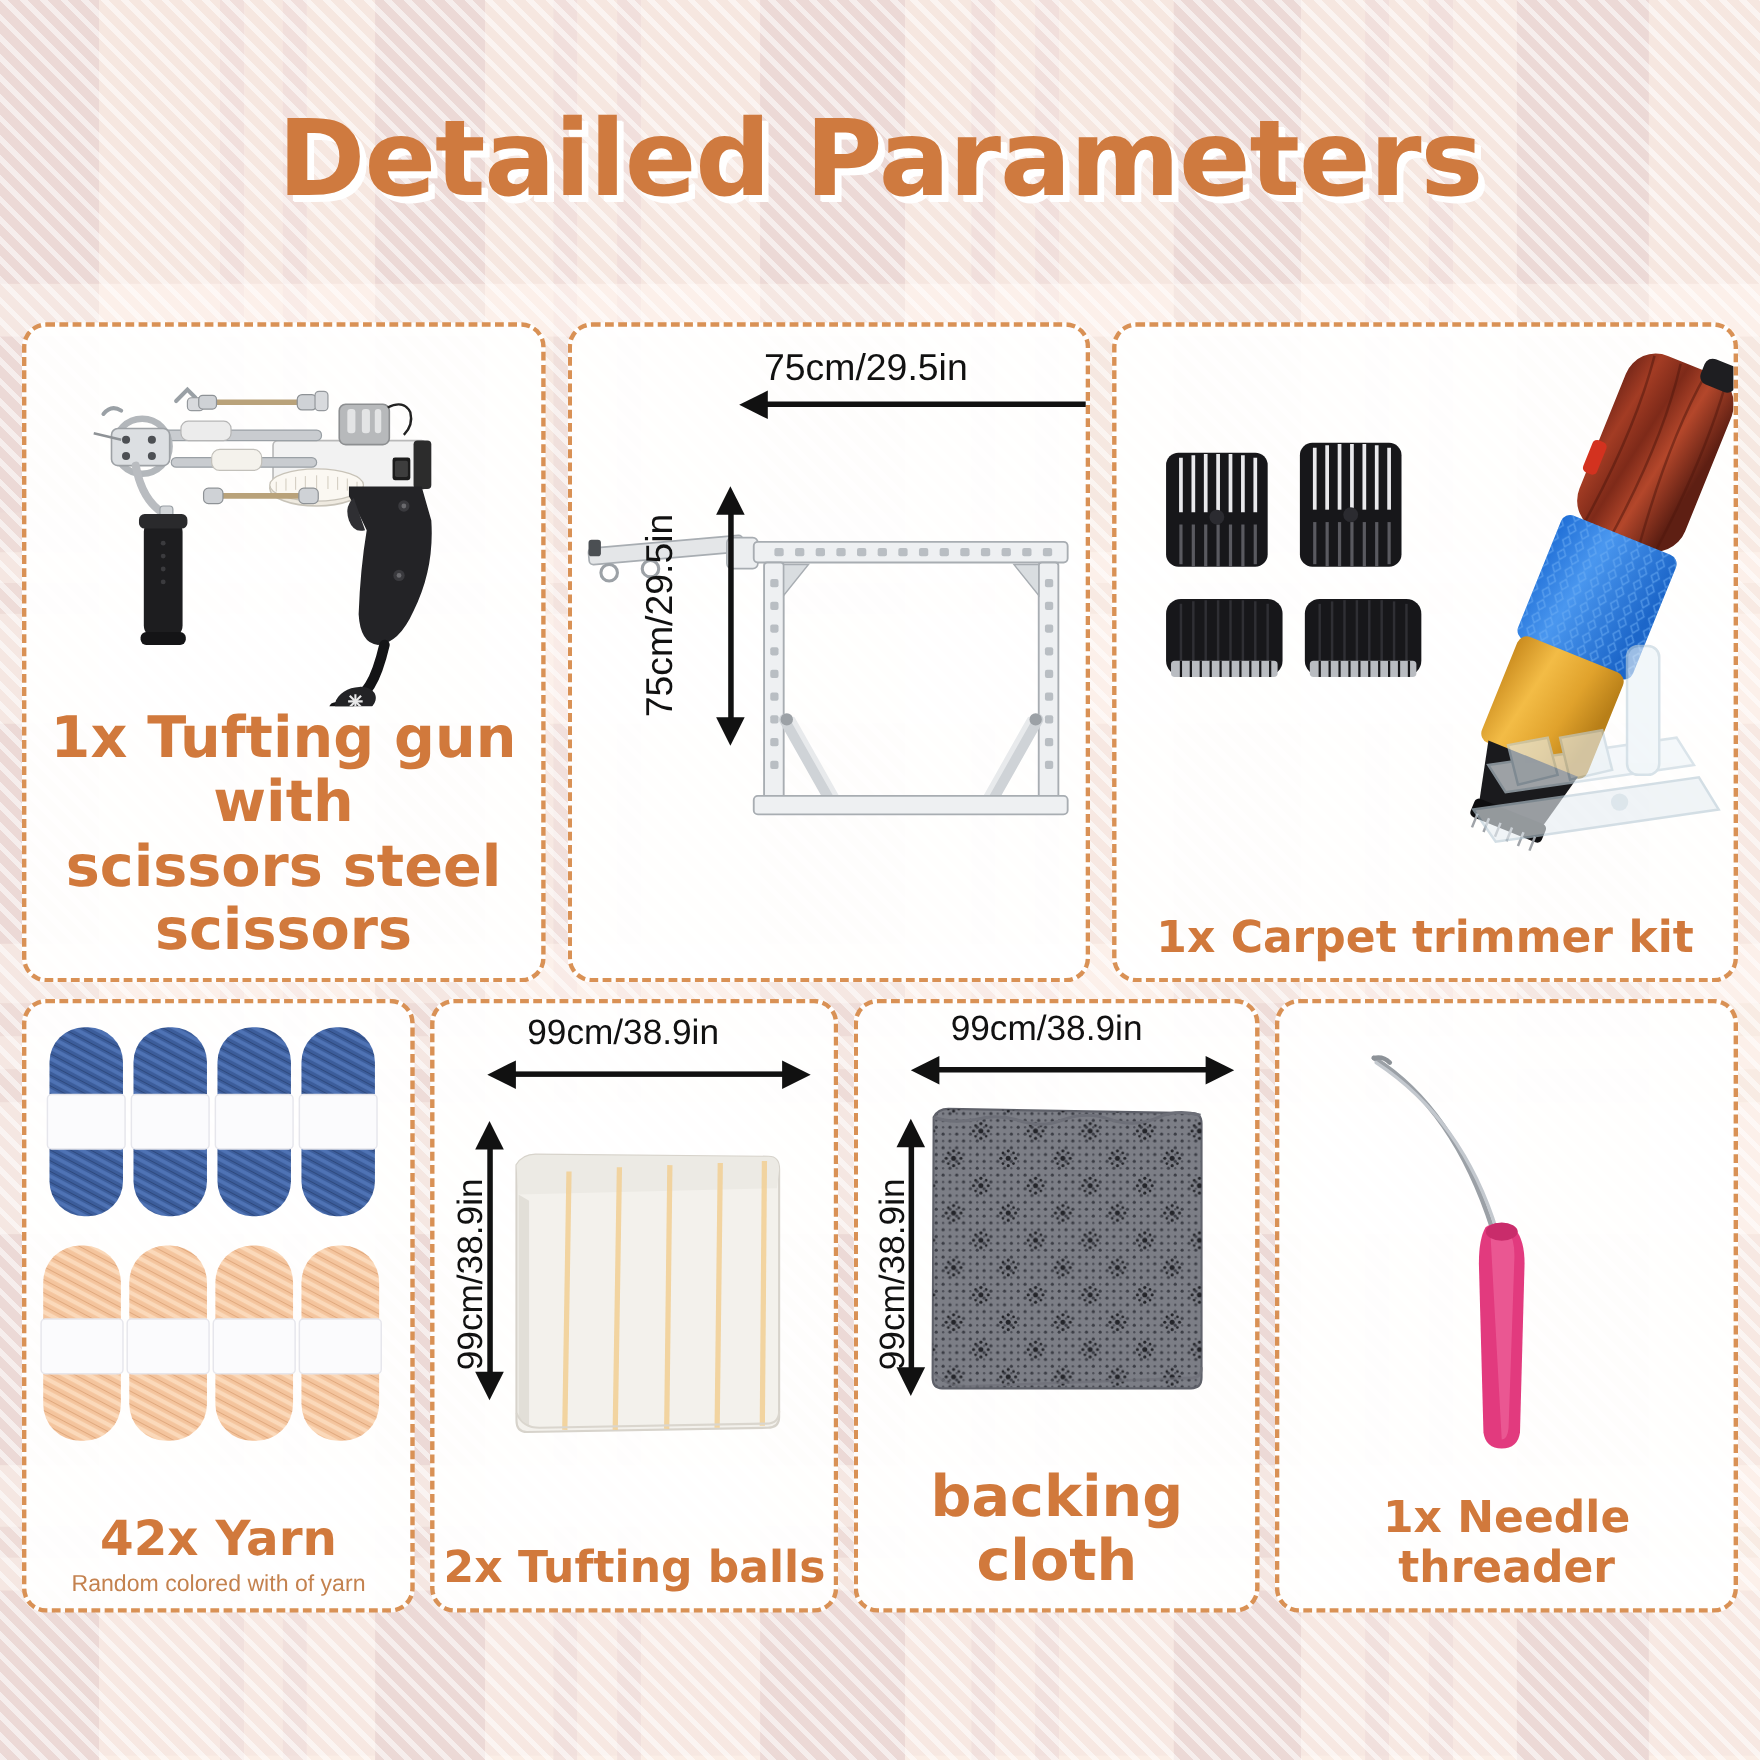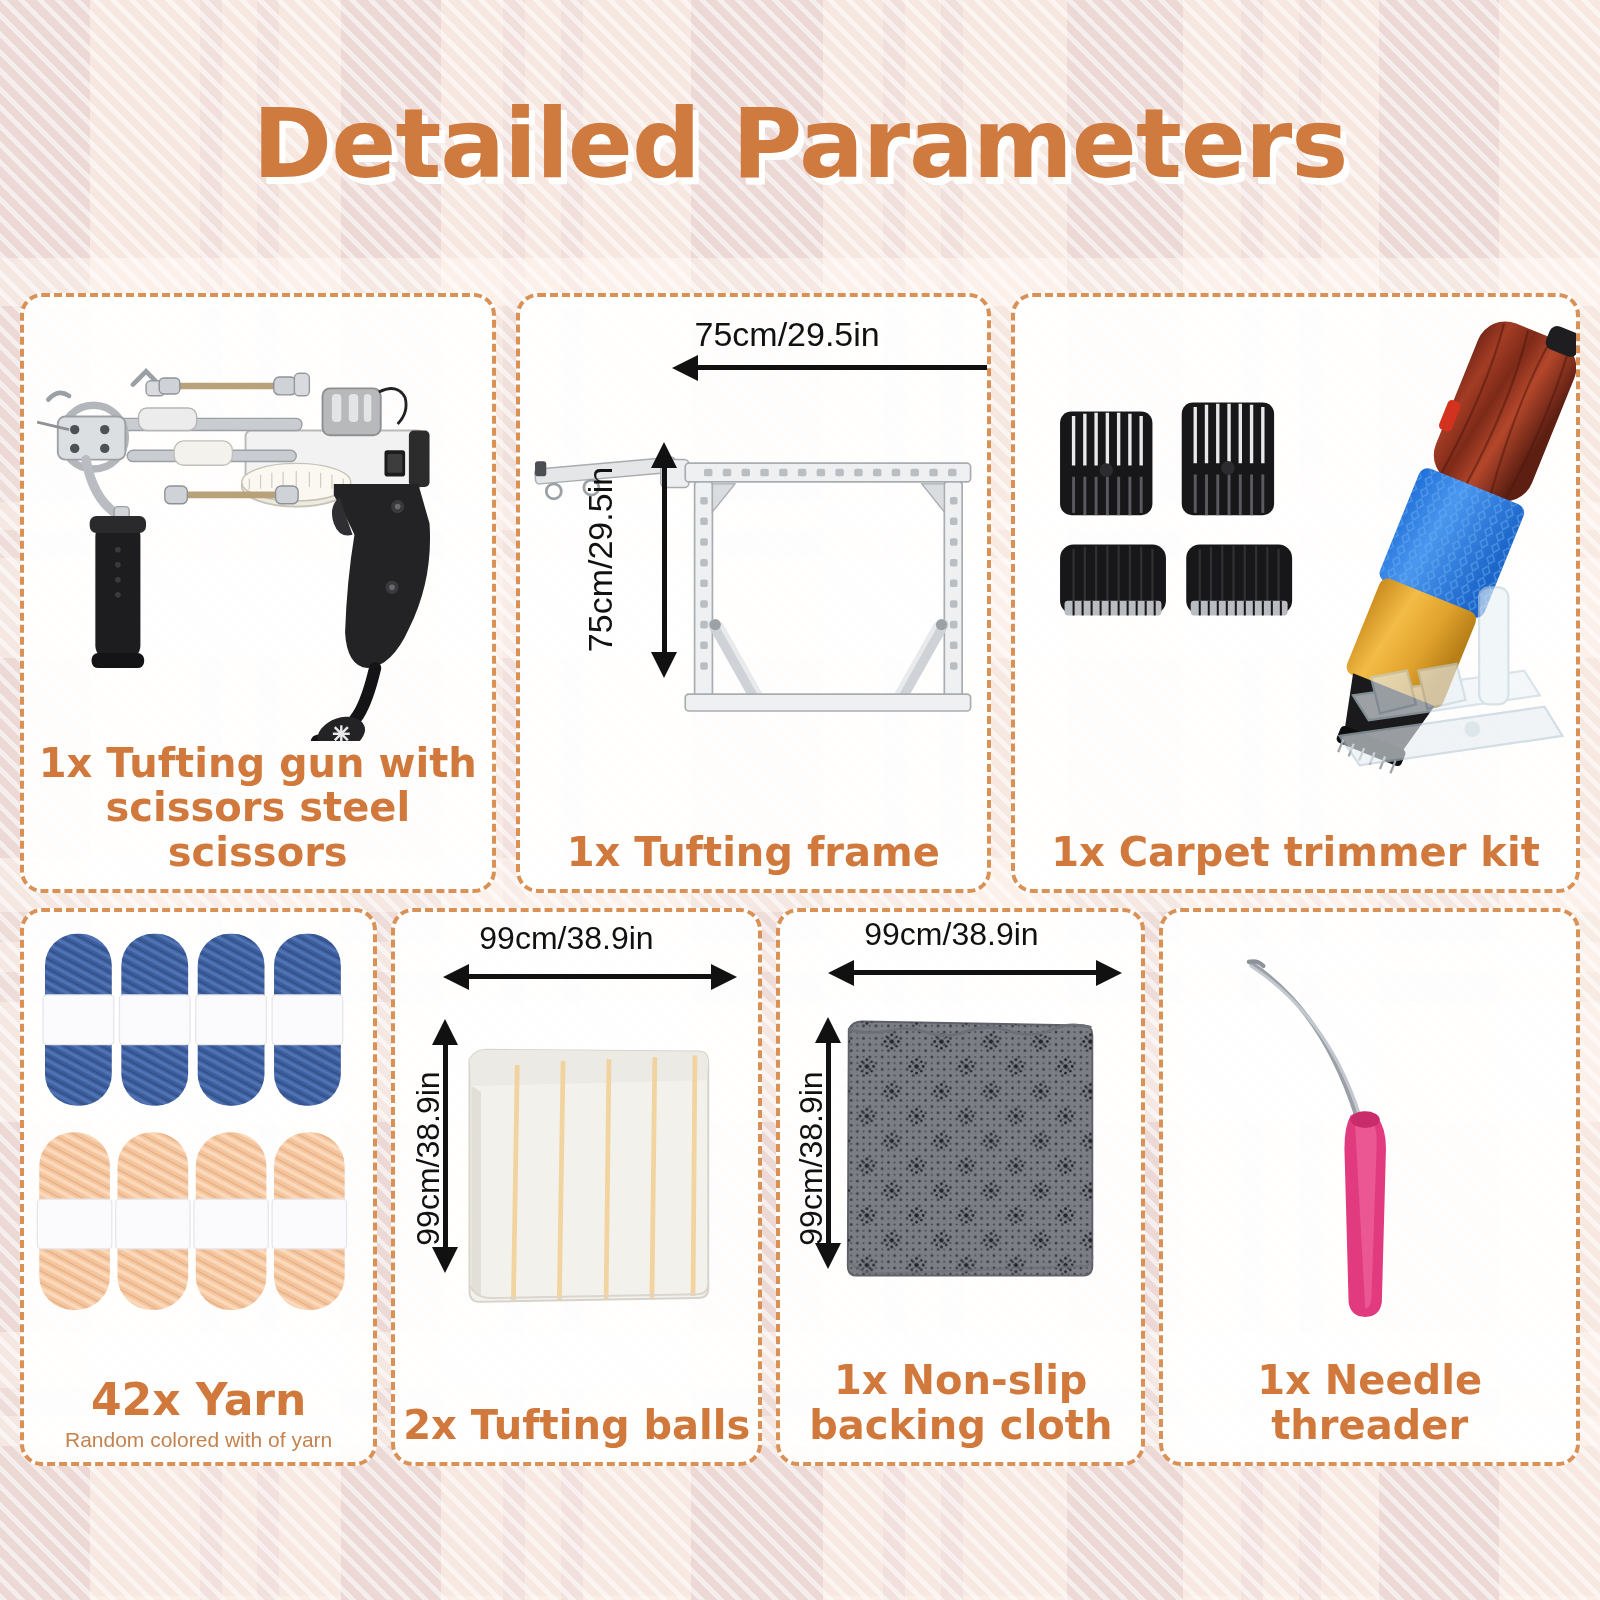--- a/index.html
+++ b/index.html
@@ -44,21 +44,21 @@
     overflow:hidden;
   }
   .card .art{flex:1 1 auto;width:100%;position:relative;}
   .card .cap{
     width:100%;text-align:center;
     color:#d1793c;font-weight:bold;
     font-family:"DejaVu Sans", sans-serif;
     line-height:1.12;
     padding-bottom:14px;
   }
-  .cap.two{font-size:40px;}
+  .cap.two{font-size:52px;}
   .cap.one{font-size:40px;}
   .cap.sm{font-size:38px;margin-top:43px;}
   .sub{
     font-size:21px;color:#c4824f;font-weight:normal;
     font-family:"Liberation Sans",sans-serif;
     padding-bottom:10px;width:100%;text-align:center;
   }
   
   .dimlabel{
     position:absolute;font-family:"Liberation Sans",sans-serif;
@@ -291,23 +291,20 @@
       <div class="dimlabel" style="left:175px;top:18px;font-size:34px;">75cm/29.5in</div>
       <div class="arrow-h" style="left:176px;top:68px;width:300px;"></div>
       <div class="ahead" style="left:152px;top:58px;border-top:13px solid transparent;border-bottom:13px solid transparent;border-right:26px solid #111;"></div>
       <div class="ahead" style="left:470px;top:58px;border-top:13px solid transparent;border-bottom:13px solid transparent;border-left:26px solid #111;"></div>
 
       <div class="dimlabel vlabel" style="left:-30px;top:243px;width:220px;text-align:center;font-size:34px;">75cm/29.5in</div>
       <div class="arrow-v" style="left:142px;top:168px;height:192px;"></div>
       <div class="ahead" style="left:131px;top:145px;border-left:13px solid transparent;border-right:13px solid transparent;border-bottom:26px solid #111;"></div>
       <div class="ahead" style="left:131px;top:355px;border-left:13px solid transparent;border-right:13px solid transparent;border-top:26px solid #111;"></div>
     </div>
-    <div class="cap one">
-      <div>1x Tufting frame</div>
-    </div>
   </div>
 
   <div class="card" style="width:596px">
     <div class="art">
       <svg viewBox="0 0 498 470" preserveAspectRatio="xMidYMid meet">
         <defs>
           <linearGradient id="wood" x1="0" y1="0" x2="1" y2="0.3">
             <stop offset="0%" stop-color="#6f2417"></stop>
             <stop offset="22%" stop-color="#a33c24"></stop>
             <stop offset="45%" stop-color="#7e2a19"></stop>
@@ -596,21 +593,20 @@
       <div class="arrow-h" style="left:72px;top:58px;width:250px;"></div>
       <div class="ahead" style="left:48px;top:48px;border-top:13px solid transparent;border-bottom:13px solid transparent;border-right:26px solid #111;"></div>
       <div class="ahead" style="left:316px;top:48px;border-top:13px solid transparent;border-bottom:13px solid transparent;border-left:26px solid #111;"></div>
 
       <div class="dimlabel vlabel" style="left:-79px;top:228px;width:220px;text-align:center;font-size:32px;">99cm/38.9in</div>
       <div class="arrow-v" style="left:46px;top:128px;height:208px;"></div>
       <div class="ahead" style="left:35px;top:105px;border-left:13px solid transparent;border-right:13px solid transparent;border-bottom:26px solid #111;"></div>
       <div class="ahead" style="left:35px;top:331px;border-left:13px solid transparent;border-right:13px solid transparent;border-top:26px solid #111;"></div>
     </div>
     <div class="cap two">
-      <div>1x Non-slip</div>
       <div>backing cloth</div>
     </div>
   </div>
 
   <div class="card" style="width:431px">
     <div class="art">
       <svg viewBox="0 0 388 430" preserveAspectRatio="xMidYMid meet">
 
         <path d="M78 48 q70 44 104 150" fill="none" stroke="#9ba0a6" stroke-width="4" stroke-linecap="round"></path>
         <path d="M80 52 q76 50 106 148" fill="none" stroke="#c3c8ce" stroke-width="3" stroke-linecap="round"></path>

